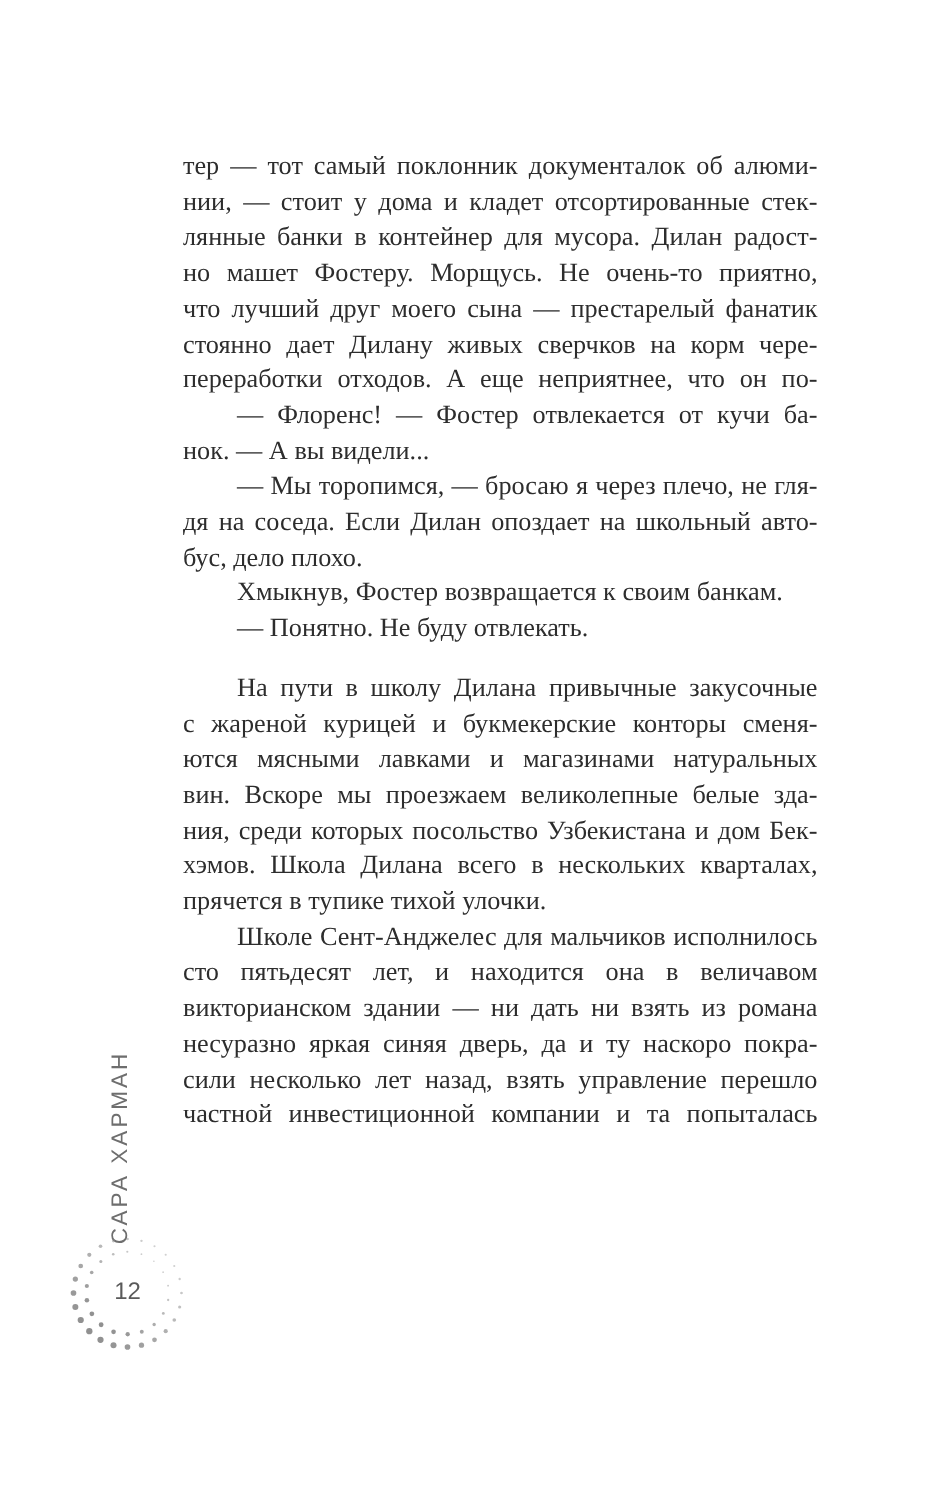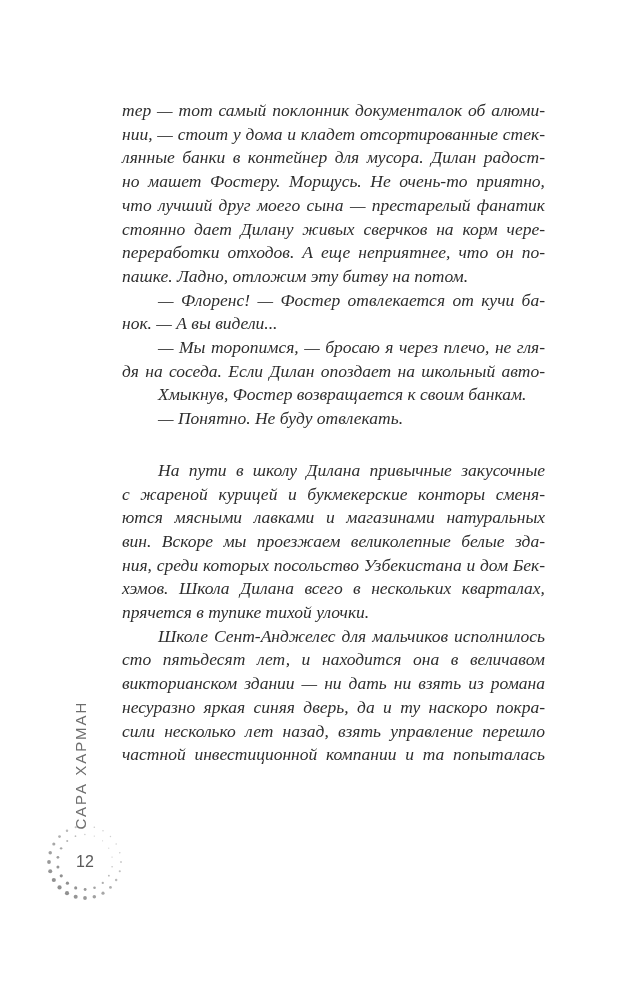--- a/index.html
+++ b/index.html
@@ -21,22 +21,22 @@
   
   .text-block {
     position: absolute;
     left: 122px;
     top: 99px;
     width: 423px;
     color: var(--text, #2d2d2d);
     font-size: 17.5px;
     line-height: 23.7px;
   }
-  .para { margin: 0; font-style: italic; }
-  .para.scene-break { margin-top: 28px; }
+  .para { margin: 0; }
+  .para.scene-break { margin-top: 16px; }
   .line {
     text-align: justify;
     text-align-last: justify;
   }
   .line.last { text-align-last: left; }
   .line.indent { text-indent: 36px; }
   
   .author-vertical {
     position: absolute;
     left: 80px;
@@ -132,29 +132,29 @@
 
   <div class="text-block">
       <div class="para">
         <div class="line">тер — тот самый поклонник документалок об алюми-</div>
         <div class="line">нии, — стоит у дома и кладет отсортированные стек-</div>
         <div class="line">лянные банки в контейнер для мусора. Дилан радост-</div>
         <div class="line">но машет Фостеру. Морщусь. Не очень-то приятно,</div>
         <div class="line">что лучший друг моего сына — престарелый фанатик</div>
         <div class="line">стоянно дает Дилану живых сверчков на корм чере-</div>
         <div class="line">переработки отходов. А еще неприятнее, что он по-</div>
-        <div class="line last">пашке. Ладно, отложим эту битву на потом.</div>
       </div>
       <div class="para">
         <div class="line indent">— Флоренс! — Фостер отвлекается от кучи ба-</div>
         <div class="line last">нок. — А вы видели...</div>
       </div>
       <div class="para">
         <div class="line indent">— Мы торопимся, — бросаю я через плечо, не гля-</div>
         <div class="line">дя на соседа. Если Дилан опоздает на школьный авто-</div>
+        <div class="line last">бус, дело плохо.</div>
       </div>
       <div class="para">
         <div class="line indent last">Хмыкнув, Фостер возвращается к своим банкам.</div>
       </div>
       <div class="para">
         <div class="line indent last">— Понятно. Не буду отвлекать.</div>
       </div>
       <div class="para scene-break">
         <div class="line indent">На пути в школу Дилана привычные закусочные</div>
         <div class="line">с жареной курицей и букмекерские конторы сменя-</div>

